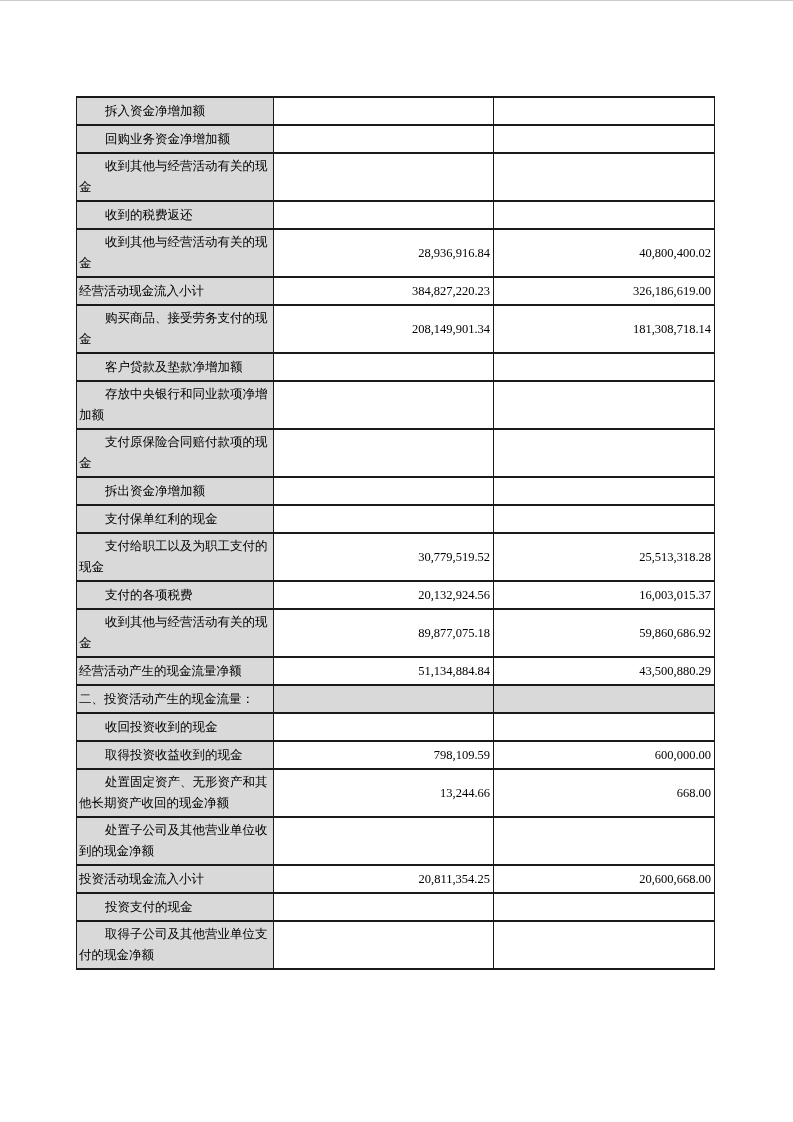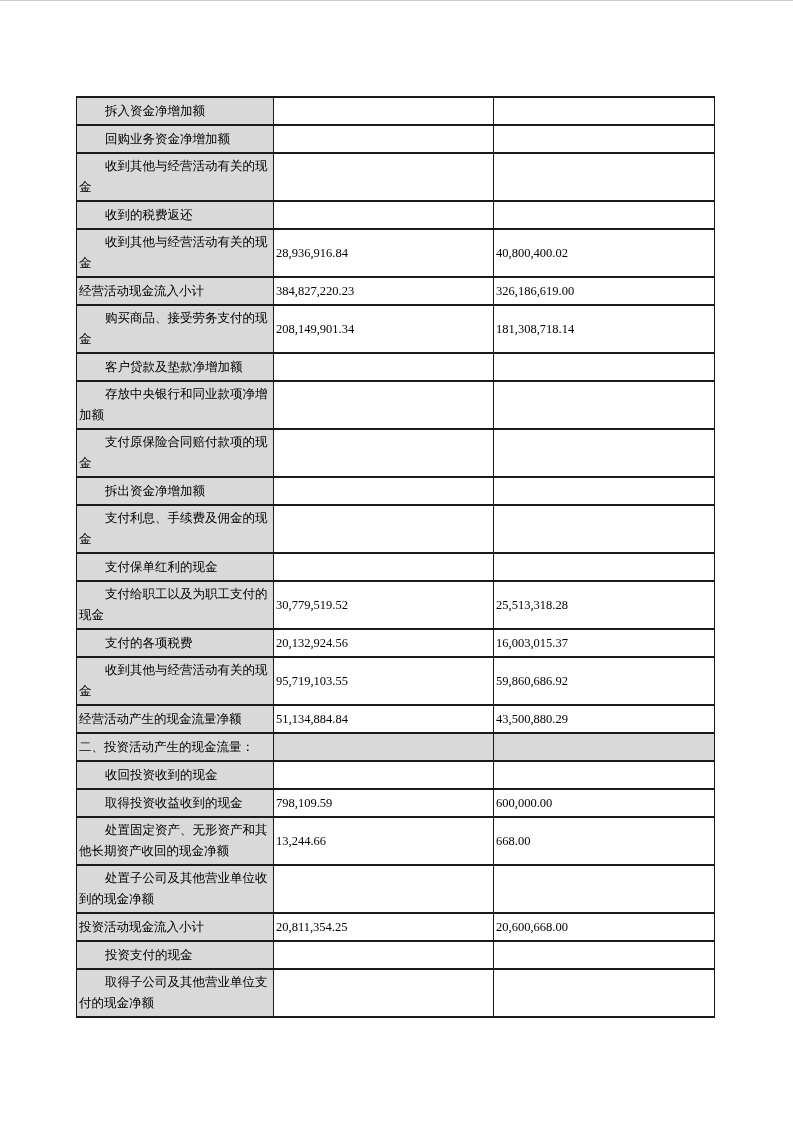--- a/index.html
+++ b/index.html
@@ -52,20 +52,21 @@
     padding: 2px 2px;
     text-align: left;
     word-break: break-all;
   }
   td.label.indent {
     text-indent: 26px;
   }
   td.val {
     background: #ffffff;
     padding: 2px 3px 2px 2px;
+    text-align: right;
     white-space: nowrap;
   }
   tr.section td.val {
     background: #d9d9d9;
   }
 </style>
 </head>
 <body>
 
 <div class="page">
@@ -126,42 +127,37 @@
           <td class="label indent">支付原保险合同赔付款项的现金</td>
           <td class="val"></td>
           <td class="val"></td>
         </tr>
         <tr>
           <td class="label indent">拆出资金净增加额</td>
           <td class="val"></td>
           <td class="val"></td>
         </tr>
         <tr>
-          <td class="label indent">支付利息、手续费及佣金的现金</td>
-          <td class="val"></td>
-          <td class="val"></td>
-        </tr>
-        <tr>
           <td class="label indent">支付保单红利的现金</td>
           <td class="val"></td>
           <td class="val"></td>
         </tr>
         <tr>
           <td class="label indent">支付给职工以及为职工支付的现金</td>
           <td class="val">30,779,519.52</td>
           <td class="val">25,513,318.28</td>
         </tr>
         <tr>
           <td class="label indent">支付的各项税费</td>
           <td class="val">20,132,924.56</td>
           <td class="val">16,003,015.37</td>
         </tr>
         <tr>
           <td class="label indent">收到其他与经营活动有关的现金</td>
-          <td class="val">95,719,103.55</td>
+          <td class="val">89,877,075.18</td>
           <td class="val">59,860,686.92</td>
         </tr>
         <tr>
           <td class="label">经营活动产生的现金流量净额</td>
           <td class="val">51,134,884.84</td>
           <td class="val">43,500,880.29</td>
         </tr>
         <tr class="section">
           <td class="label">二、投资活动产生的现金流量：</td>
           <td class="val"></td>

